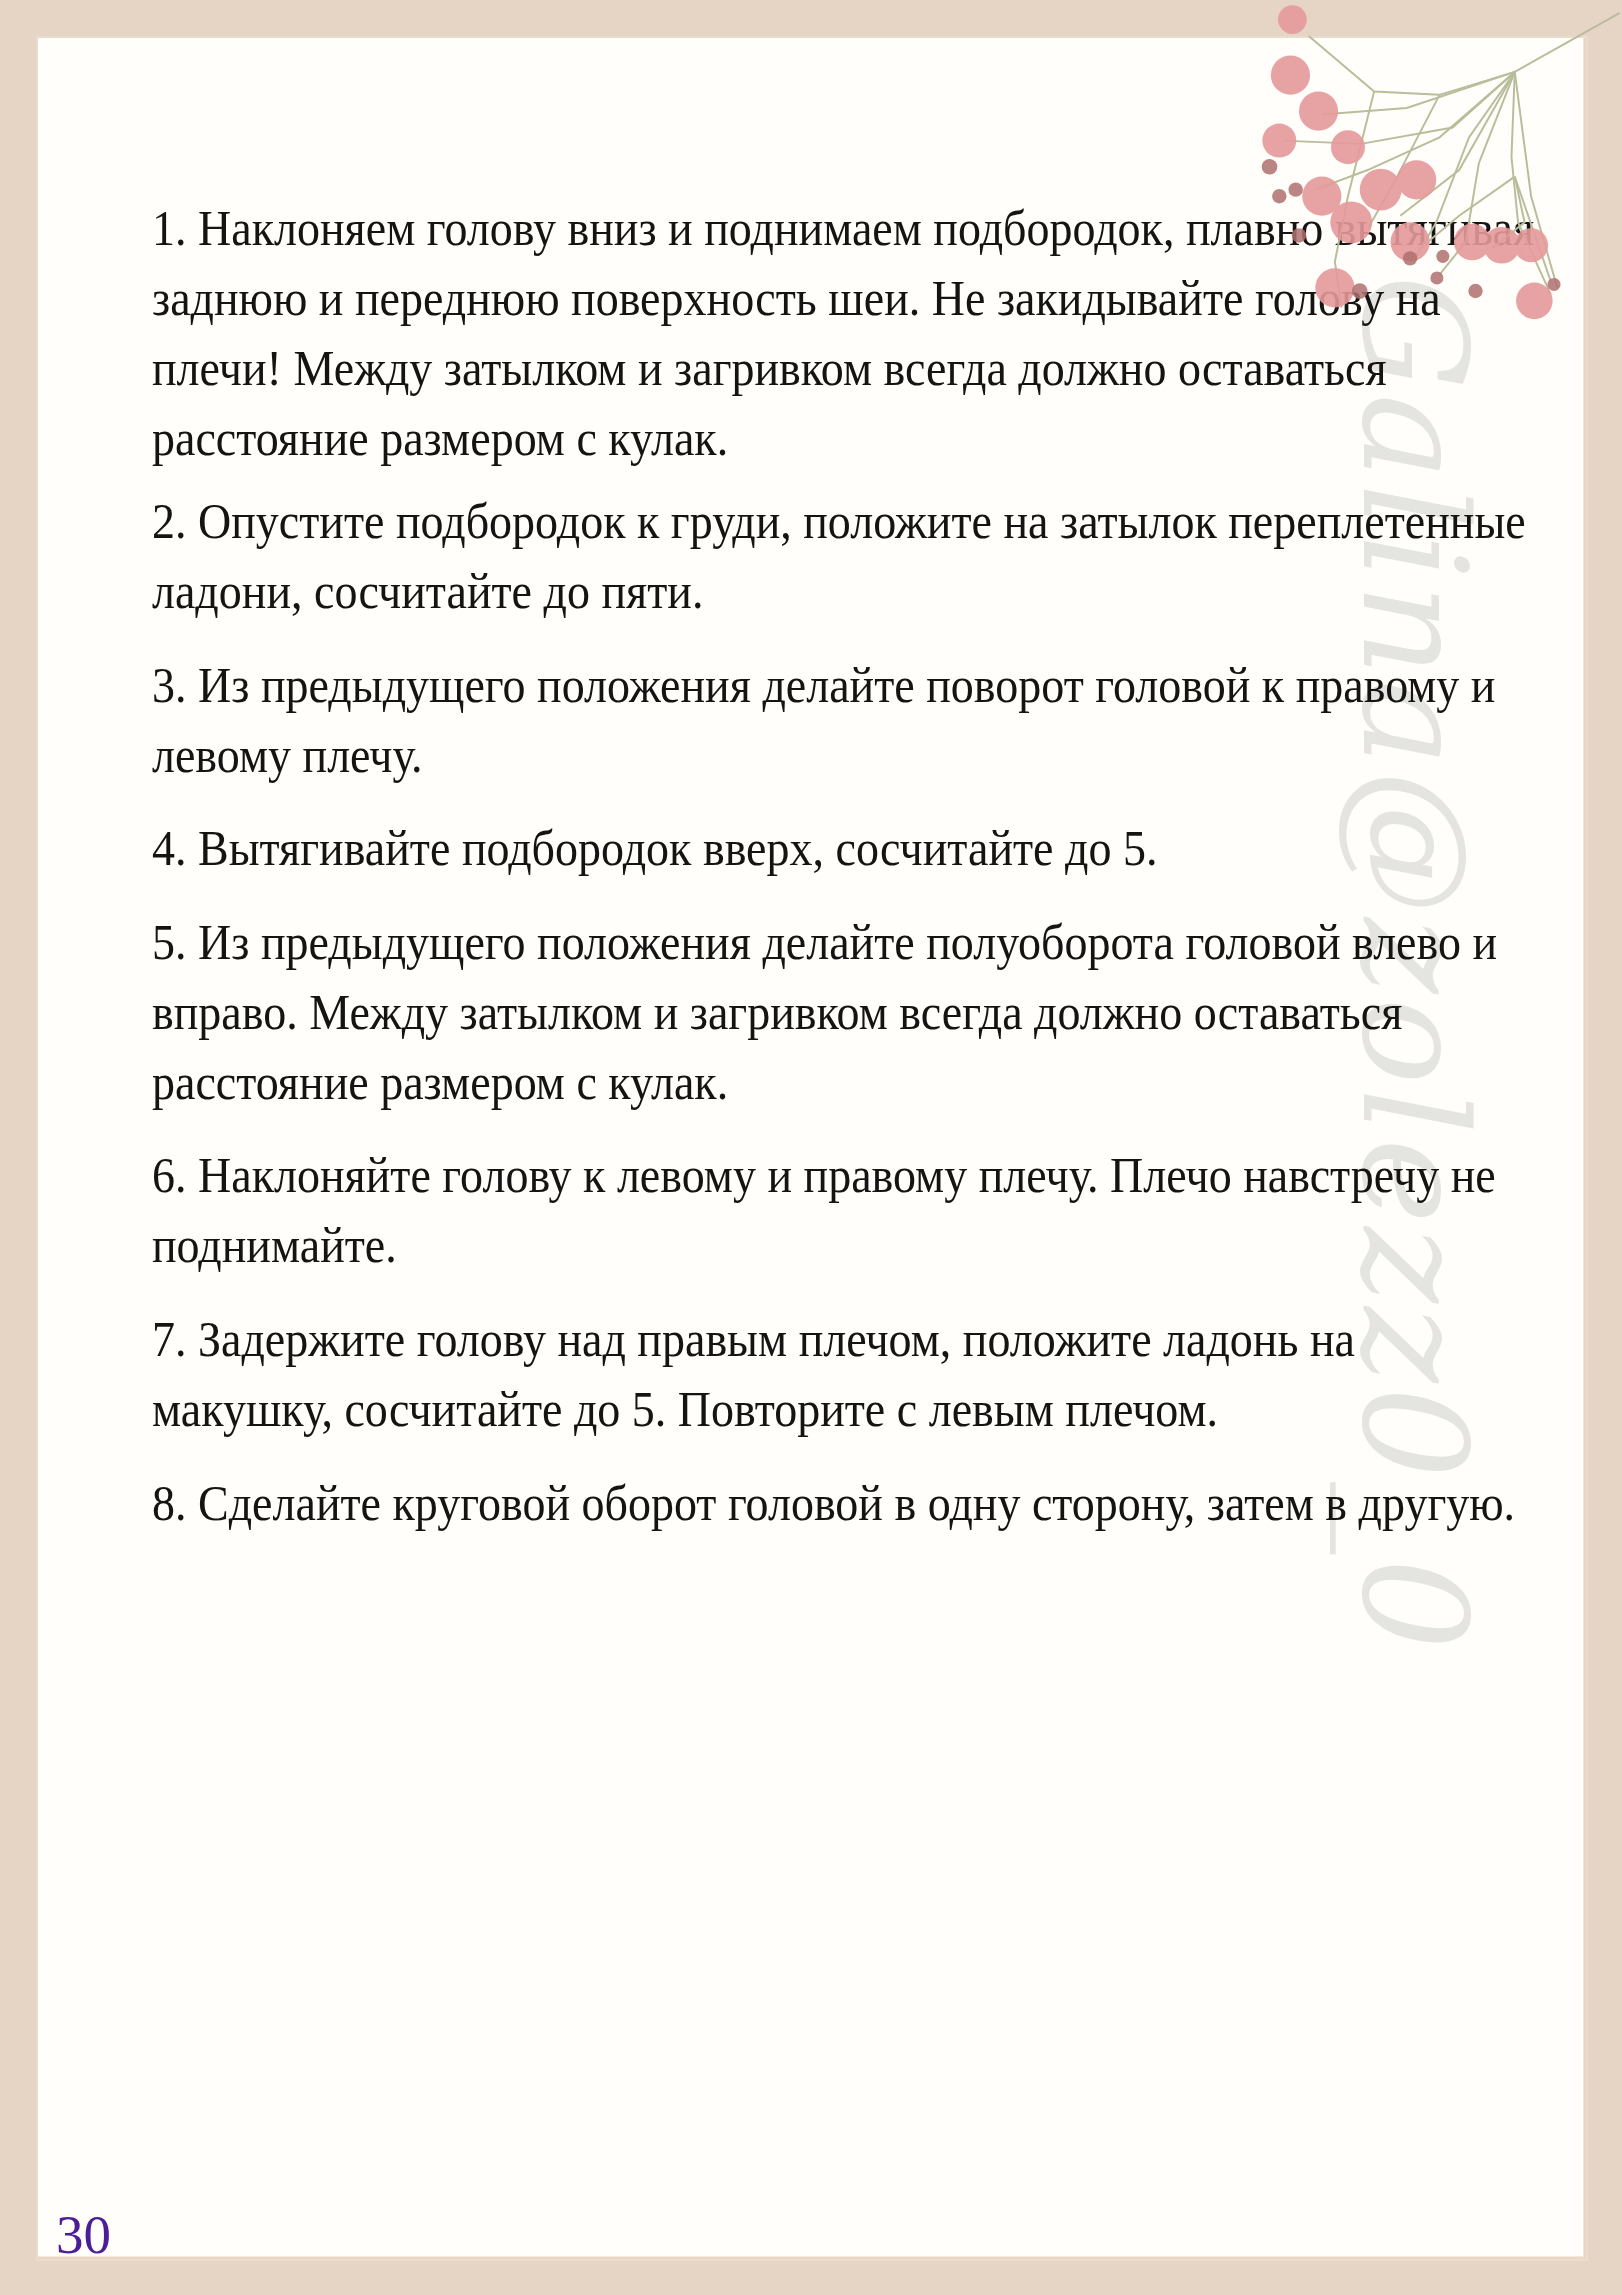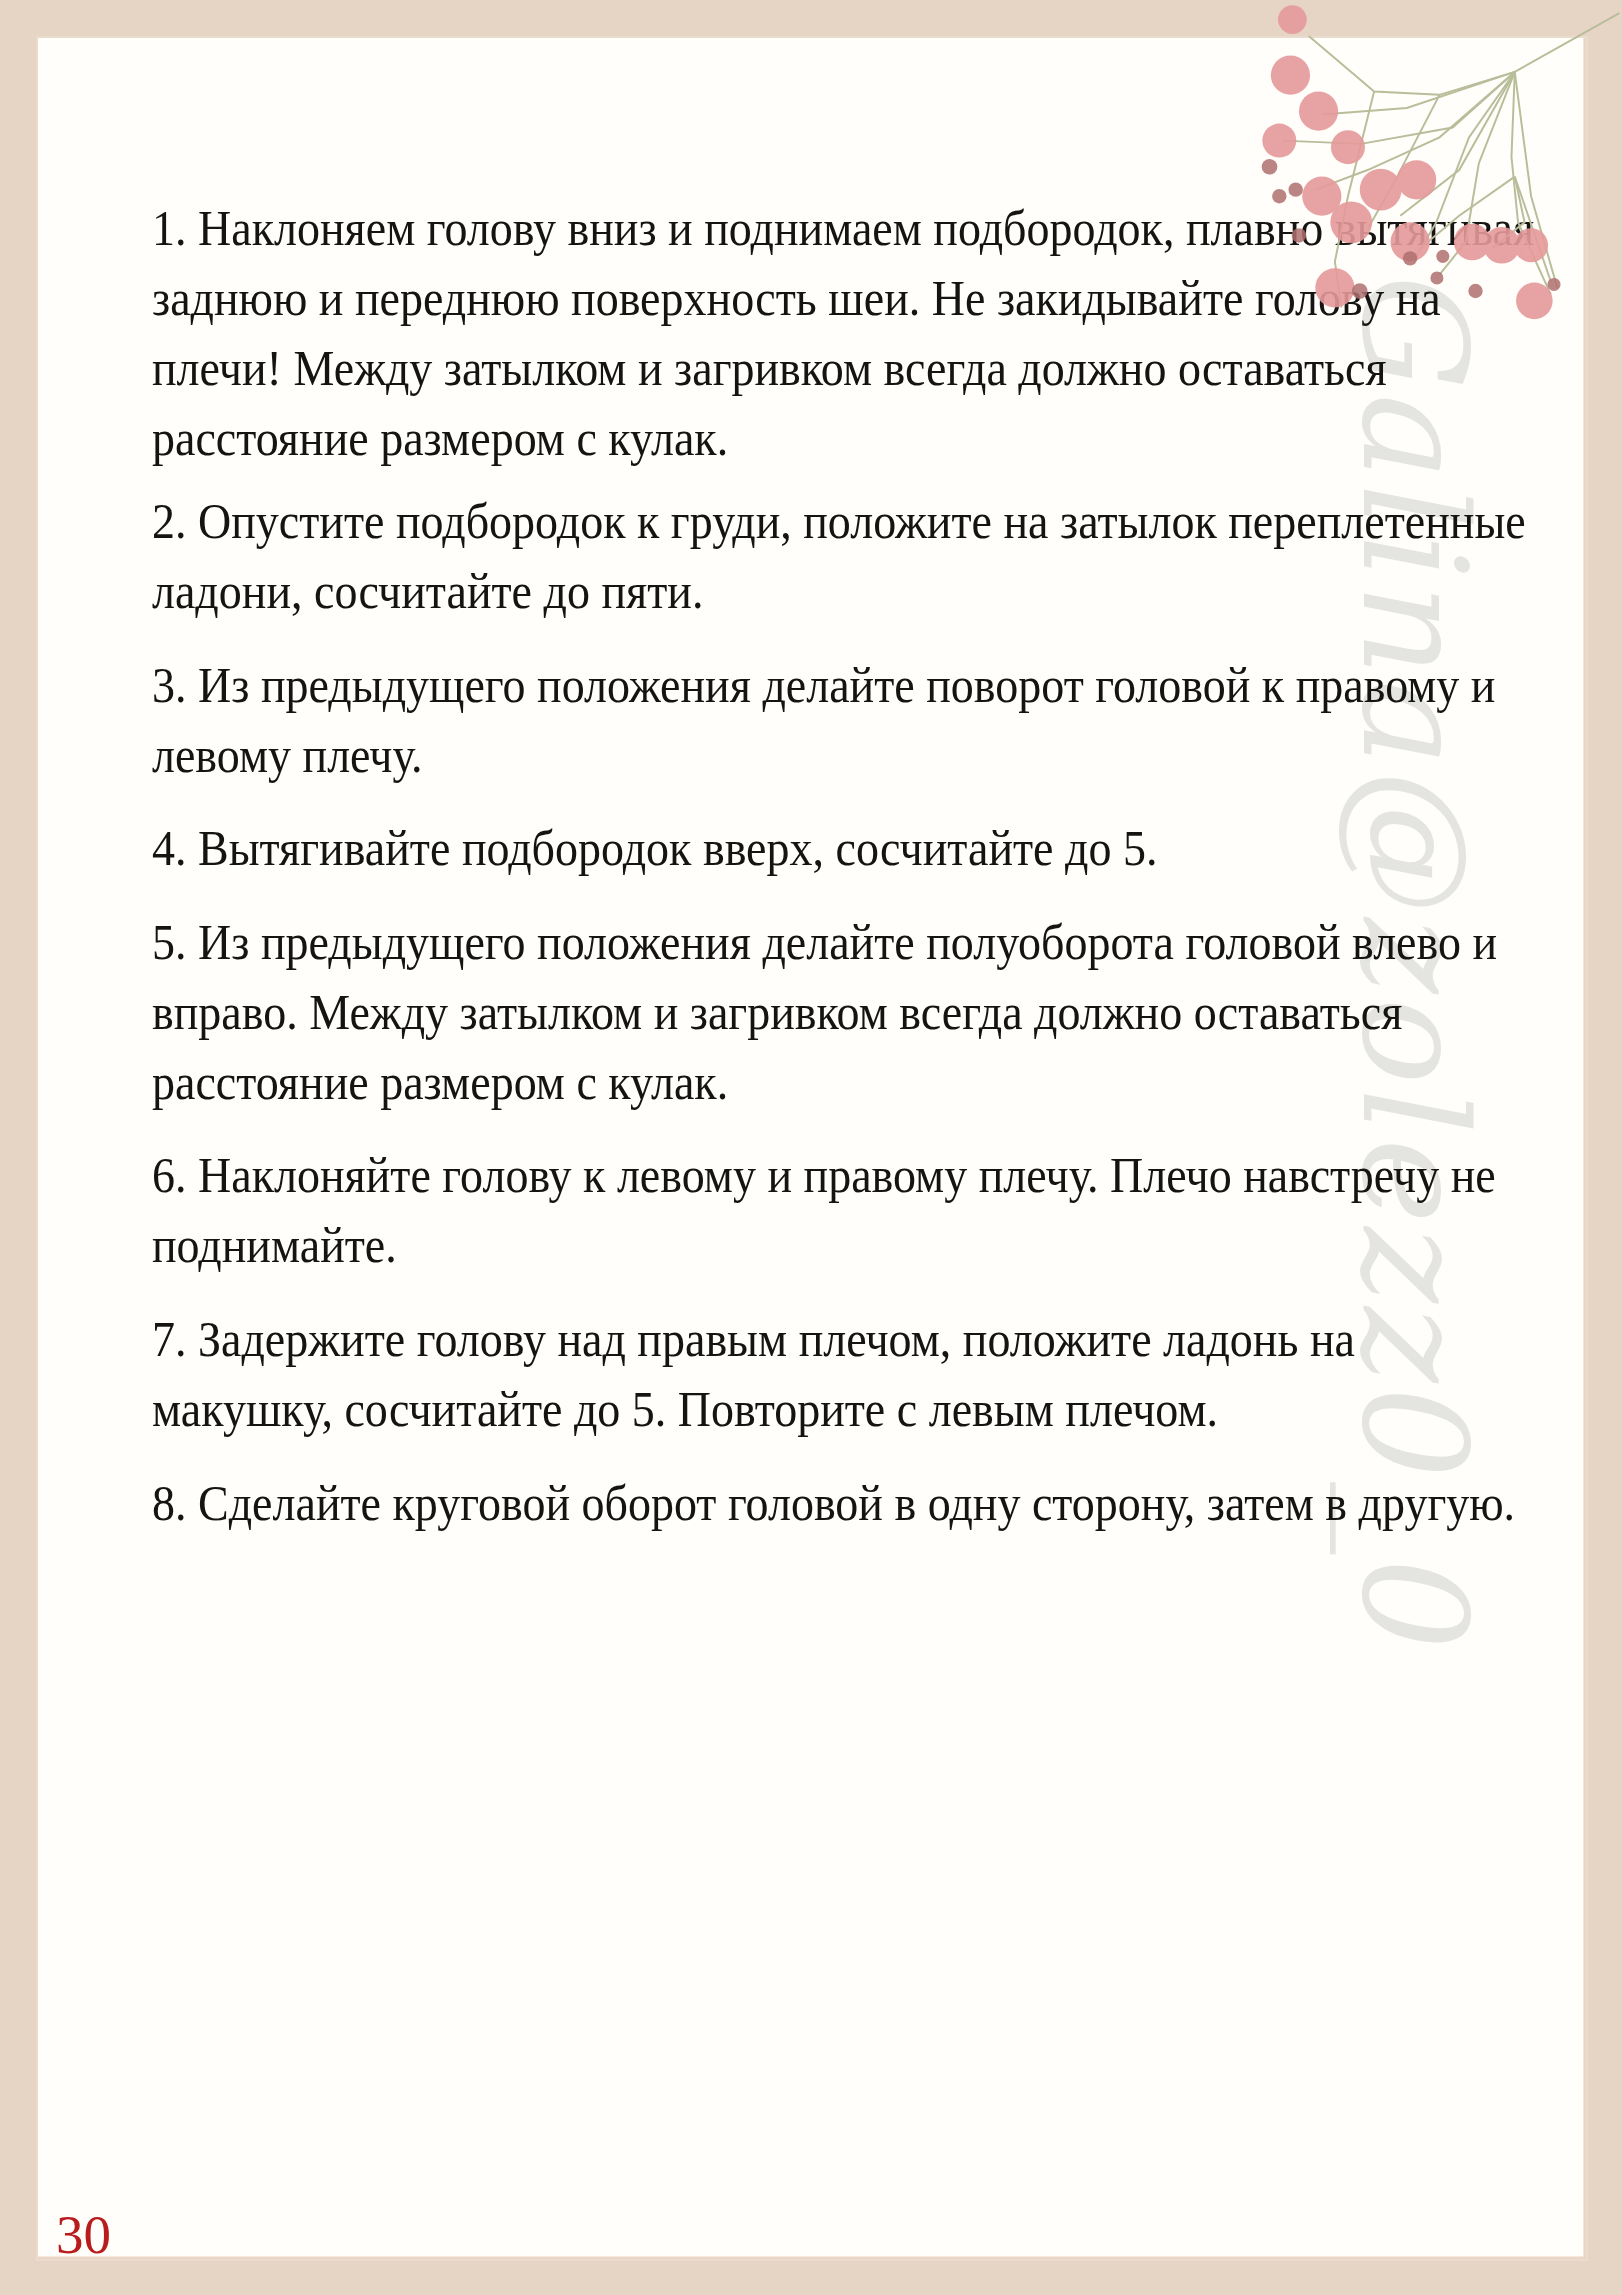--- a/index.html
+++ b/index.html
@@ -63,21 +63,21 @@
       transform: scaleX(0.92);
       width: 1508px;
     }
     .item.first { margin-bottom: 13px; }
     .page-number {
       position: absolute;
       left: 56px;
       top: 2205px;
       font-size: 55px;
       line-height: 59px;
-      color: #b91c1c;
+      color: #4c1d95;
       z-index: 3;
     }
     .flower {
       position: absolute;
       left: 1243px;
       top: 0;
       width: 380px;
       height: 327px;
       z-index: 3;
     }

